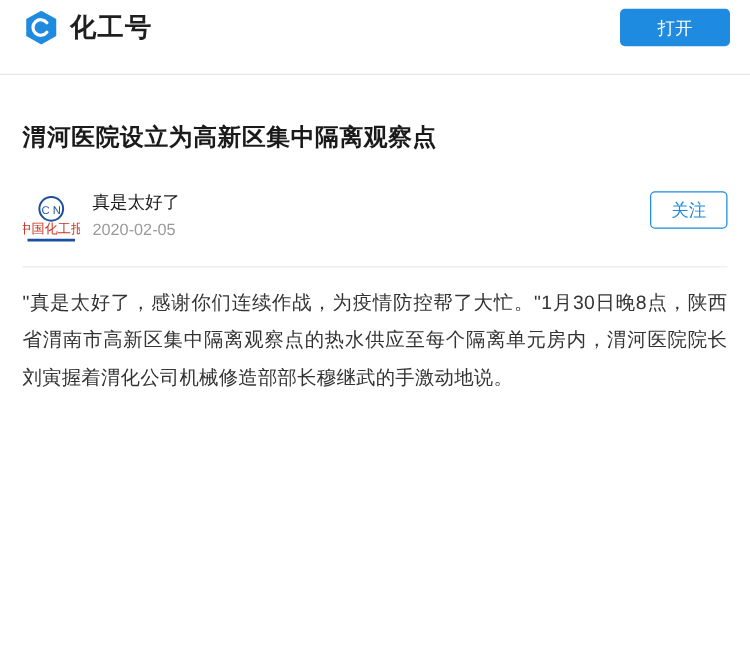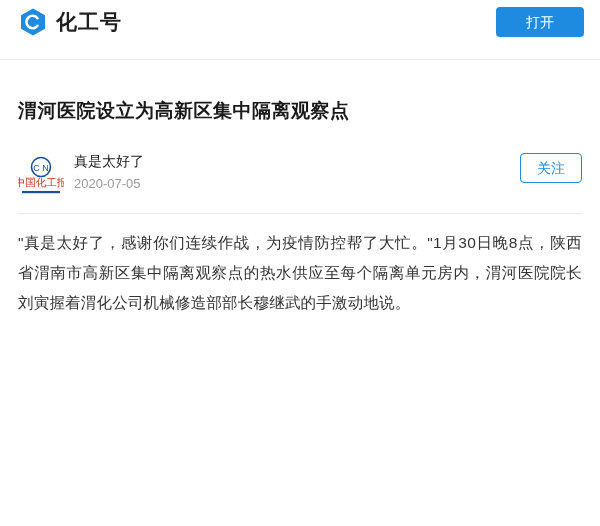--- a/index.html
+++ b/index.html
@@ -171,21 +171,21 @@
       <span class="source-avatar">
         <svg width="46" height="46" viewBox="0 0 46 46" xmlns="http://www.w3.org/2000/svg">
           <circle cx="23" cy="14" r="9.5" fill="none" stroke="#1b4f9c" stroke-width="1.6"></circle>
           <text x="23" y="18" font-family="Liberation Sans, sans-serif" font-size="9" fill="#1b4f9c" text-anchor="middle">C N</text>
           <text x="23" y="33" font-family="Liberation Serif, serif" font-size="10.5" fill="#c8301f" text-anchor="middle">中国化工报</text>
           <rect x="4" y="38" width="38" height="2.2" fill="#1b4f9c"></rect>
         </svg>
       </span>
       <div class="source-meta">
         <span class="source-name">真是太好了</span>
-        <span class="source-date">2020-07-05</span>
+        <span class="source-date">2020-02-05</span>
       </div>
       <div class="source-spacer"></div>
       <button class="follow-btn">关注</button>
     </div>
 
     <hr class="divider">
 
     <div class="body">
       <p class="para">"真是太好了，感谢你们连续作战，为疫情防控帮了大忙。"1月30日晚8点，陕西省渭南市高新区集中隔离观察点的热水供应至每个隔离单元房内，渭河医院院长刘寅握着渭化公司机械修造部部长穆继武的手激动地说。</p>
     </div>

